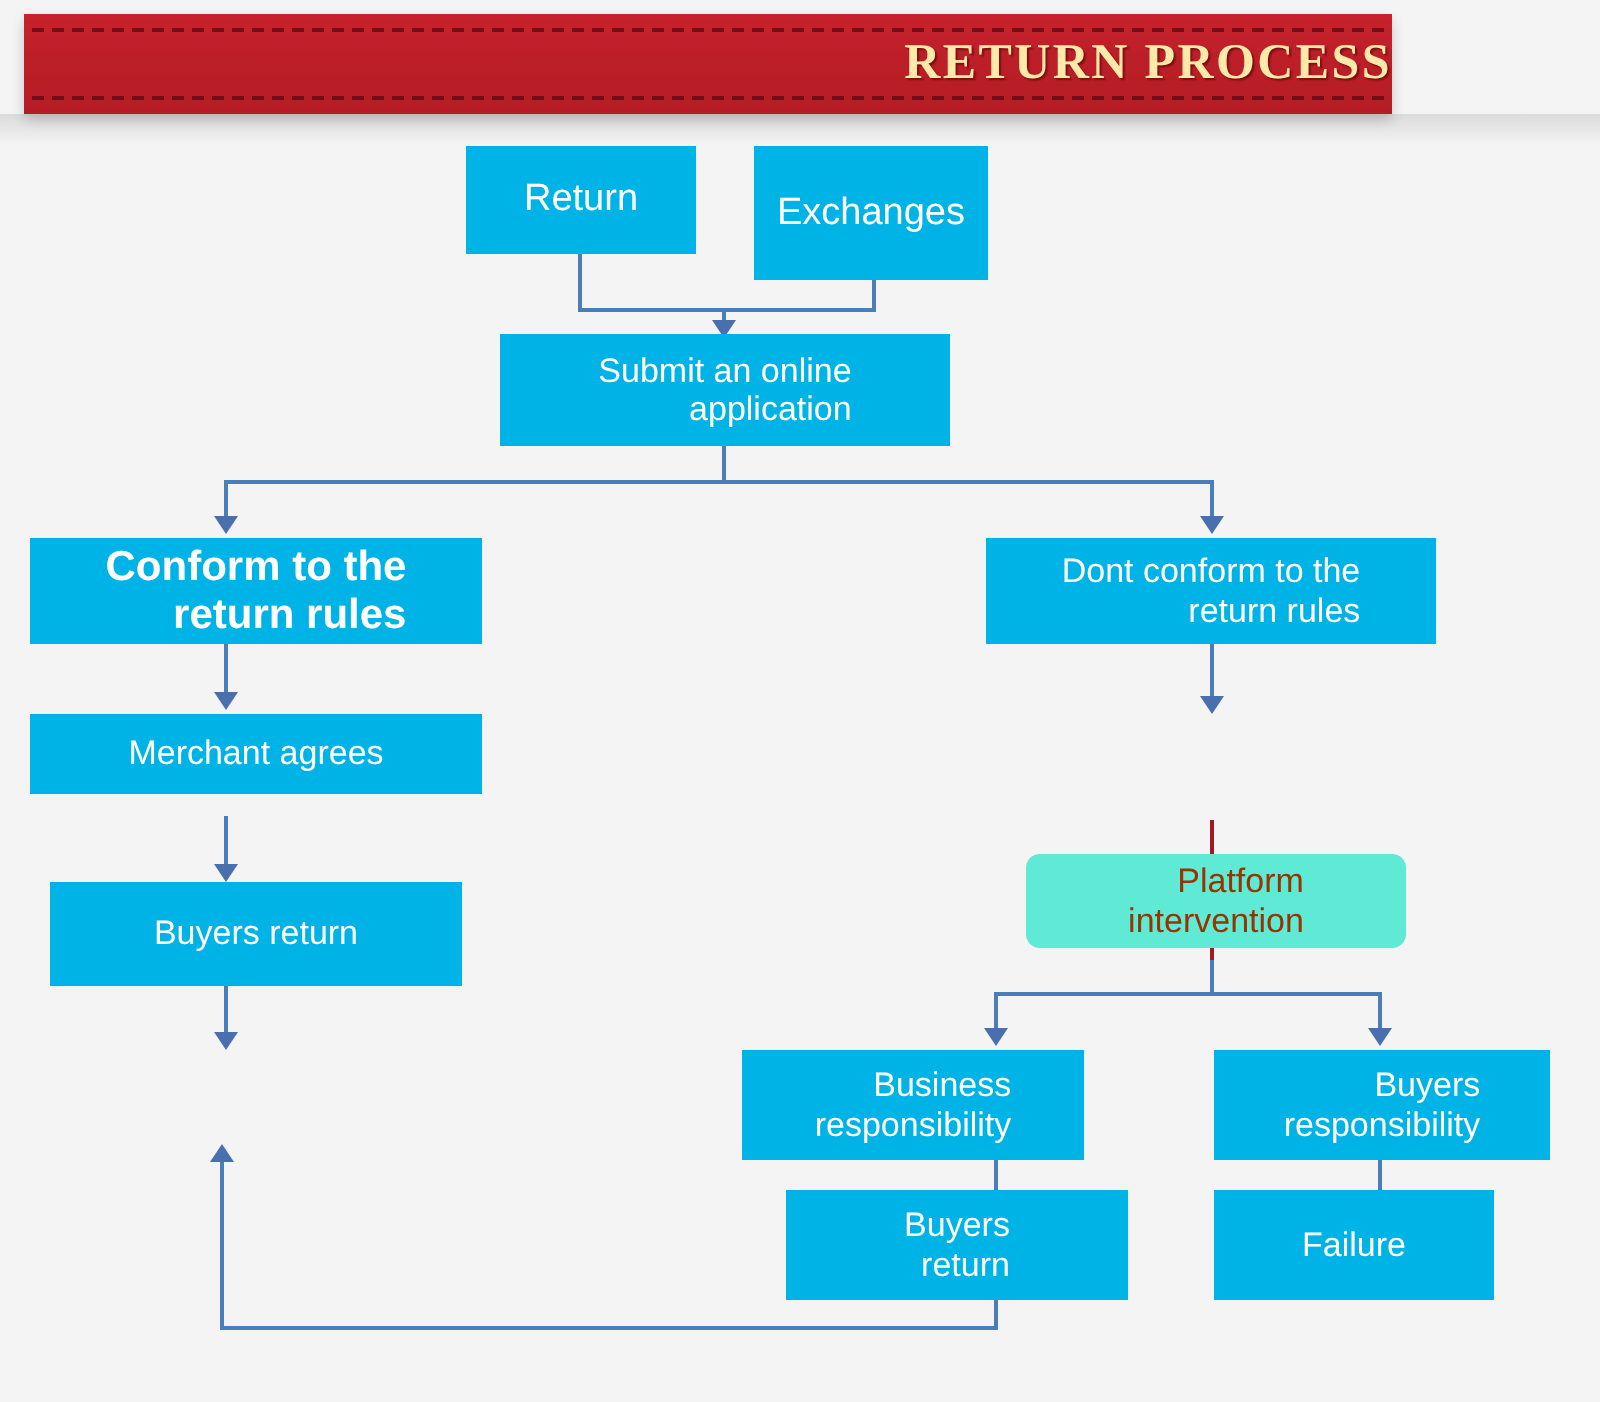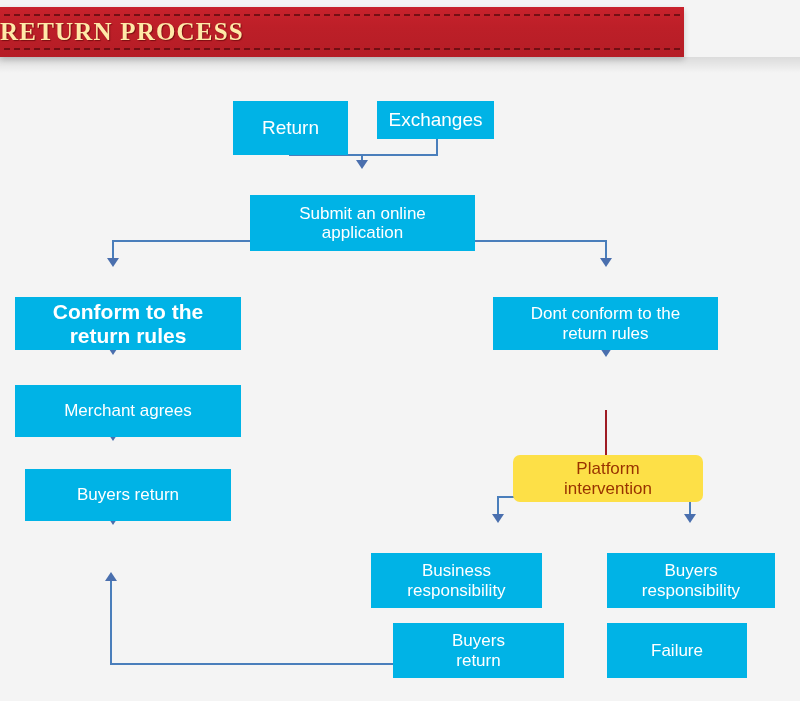--- a/index.html
+++ b/index.html
@@ -17,29 +17,29 @@
     position: relative;
     width: 800px;
     height: 701px;
     background: #f4f4f4;
     overflow: hidden;
   }
 
   
   #header-banner {
     position: absolute;
-    left: 0;
+    left: 12px;
     top: 7px;
     width: 684px;
     height: 50px;
     background: linear-gradient(180deg, #c8222c 0%, #bd1f28 40%, #b51d26 100%);
     box-shadow: 0 3px 6px rgba(0,0,0,0.18);
     display: flex;
     align-items: center;
-    justify-content: flex-start;
+    justify-content: flex-end;
   }
   #header-banner::before,
   #header-banner::after {
     content: "";
     position: absolute;
     left: 4px;
     right: 4px;
     height: 0;
     border-top: 2px dashed rgba(90,10,14,0.75);
   }
@@ -63,30 +63,29 @@
     pointer-events: none;
   }
 
   
   .node {
     position: absolute;
     box-sizing: border-box;
     display: flex;
     align-items: center;
     justify-content: center;
-    text-align: center;
+    text-align: right;
     color: #ffffff;
     line-height: 1.12;
     z-index: 5;
     white-space: pre-line;
-    margin-top: 28px;
   }
   .node.cyan { background: #00b3e6; }
   .node.yellow {
-    background: #fde047;
+    background: #5eead4;
     color: #993300;
     border-radius: 7px;
     z-index: 7;
   }
 
   
   .ln {
     position: absolute;
     background: #4a7ebb;
     z-index: 3;
@@ -155,29 +154,29 @@
   <div class="ln" style="left:497px; top:580px; width:2px; height:16px;"></div>
   <div class="ln" style="left:689px; top:580px; width:2px; height:16px;"></div>
 
   <div class="ln" style="left:497px; top:650px; width:2px; height:15px;"></div>
   <div class="ln" style="left:110px; top:663px; width:389px; height:2px;"></div>
   <div class="ln" style="left:110px; top:580px; width:2px; height:85px;"></div>
   <div class="arrow up" style="left:105px; top:572px;"></div>
 
   <div class="node cyan" style="left:233px; top:73px; width:115px; height:54px; font-size:19px;">Return</div>
 
-  <div class="node cyan" style="left:377px; top:73px; width:117px; height:38px; font-size:19px;">Exchanges</div>
+  <div class="node cyan" style="left:377px; top:73px; width:117px; height:67px; font-size:19px;">Exchanges</div>
 
   <div class="node cyan" style="left:250px; top:167px; width:225px; height:56px; font-size:17px;">Submit an online
 application</div>
 
   <div class="node cyan" style="left:15px; top:269px; width:226px; height:53px; font-size:21px;font-weight:bold;">Conform to the
 return rules</div>
 
-  <div class="node cyan" style="left:15px; top:357px; width:226px; height:52px; font-size:17px;">Merchant agrees</div>
+  <div class="node cyan" style="left:15px; top:357px; width:226px; height:40px; font-size:17px;">Merchant agrees</div>
 
   <div class="node cyan" style="left:25px; top:441px; width:206px; height:52px; font-size:17px;">Buyers return</div>
 
 
   <div class="node cyan" style="left:493px; top:269px; width:225px; height:53px; font-size:17px;">Dont conform to the
 return rules</div>
 
 
   <div class="node yellow" style="left:513px; top:427px; width:190px; height:47px; font-size:17px;">Platform
 intervention</div>

